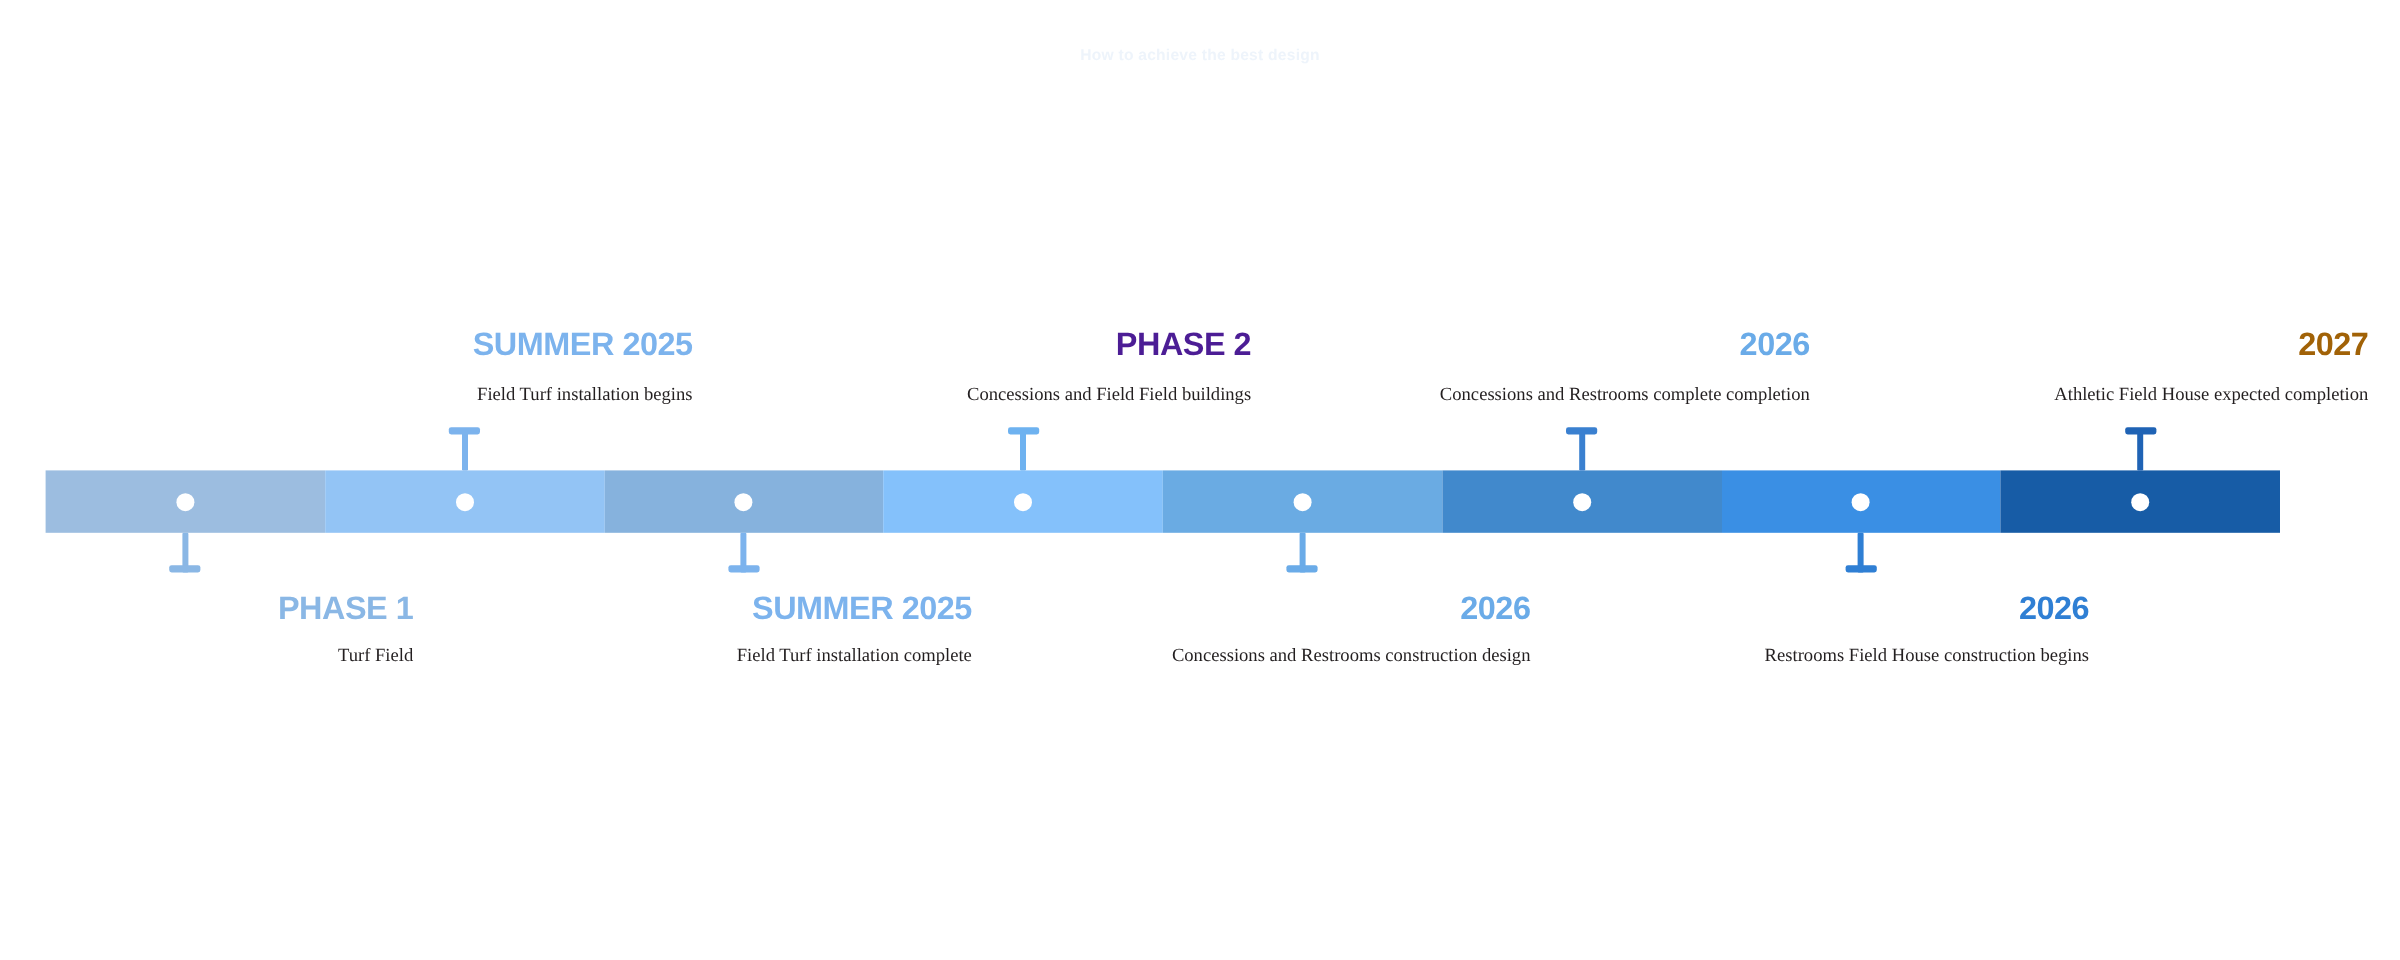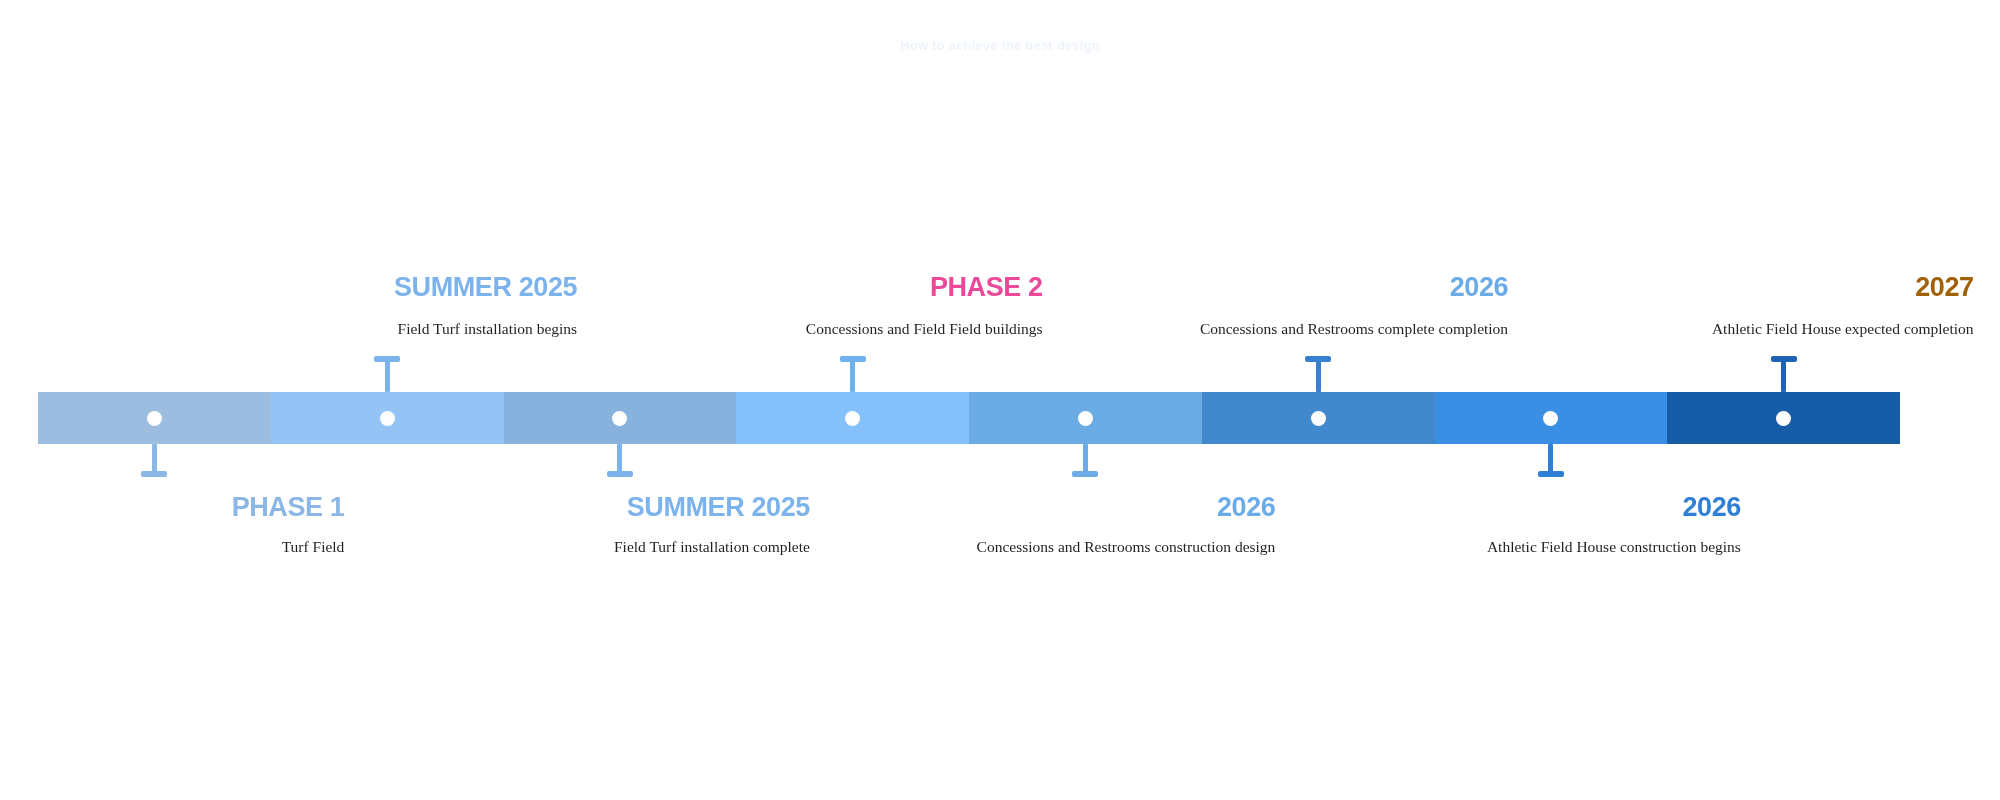--- a/index.html
+++ b/index.html
@@ -177,21 +177,21 @@
         <div class="cap" style="background: rgb(124, 179, 237);"></div>
         <div class="callout">
           <div class="headline" style="color: rgb(124, 179, 237);">SUMMER 2025</div>
           <div class="desc">Field Turf installation complete</div>
         </div>
       </div>
       <div class="milestone up" style="left: 43.75%;">
         <div class="stem" style="background: rgb(110, 178, 240);"></div>
         <div class="cap" style="background: rgb(110, 178, 240);"></div>
         <div class="callout">
-          <div class="headline" style="color: #ec4899;">PHASE 2</div>
+          <div class="headline" style="color: #4c1d95;">PHASE 2</div>
           <div class="desc">Concessions and Field Field buildings</div>
         </div>
       </div>
       <div class="milestone down" style="left: 56.25%;">
         <div class="stem" style="background: rgb(106, 171, 232);"></div>
         <div class="cap" style="background: rgb(106, 171, 232);"></div>
         <div class="callout">
           <div class="headline" style="color: rgb(106, 171, 232);">2026</div>
           <div class="desc">Concessions and Restrooms construction design</div>
         </div>
@@ -202,21 +202,21 @@
         <div class="callout">
           <div class="headline" style="color: rgb(106, 171, 232);">2026</div>
           <div class="desc">Concessions and Restrooms complete completion</div>
         </div>
       </div>
       <div class="milestone down" style="left: 81.25%;">
         <div class="stem" style="background: rgb(47, 127, 212);"></div>
         <div class="cap" style="background: rgb(47, 127, 212);"></div>
         <div class="callout">
           <div class="headline" style="color: rgb(47, 127, 212);">2026</div>
-          <div class="desc">Athletic Field House construction begins</div>
+          <div class="desc">Restrooms Field House construction begins</div>
         </div>
       </div>
       <div class="milestone up" style="left: 93.75%;">
         <div class="stem" style="background: rgb(31, 99, 181);"></div>
         <div class="cap" style="background: rgb(31, 99, 181);"></div>
         <div class="callout">
           <div class="headline" style="color: #a16207;">2027</div>
           <div class="desc">Athletic Field House expected completion</div>
         </div>
       </div>

